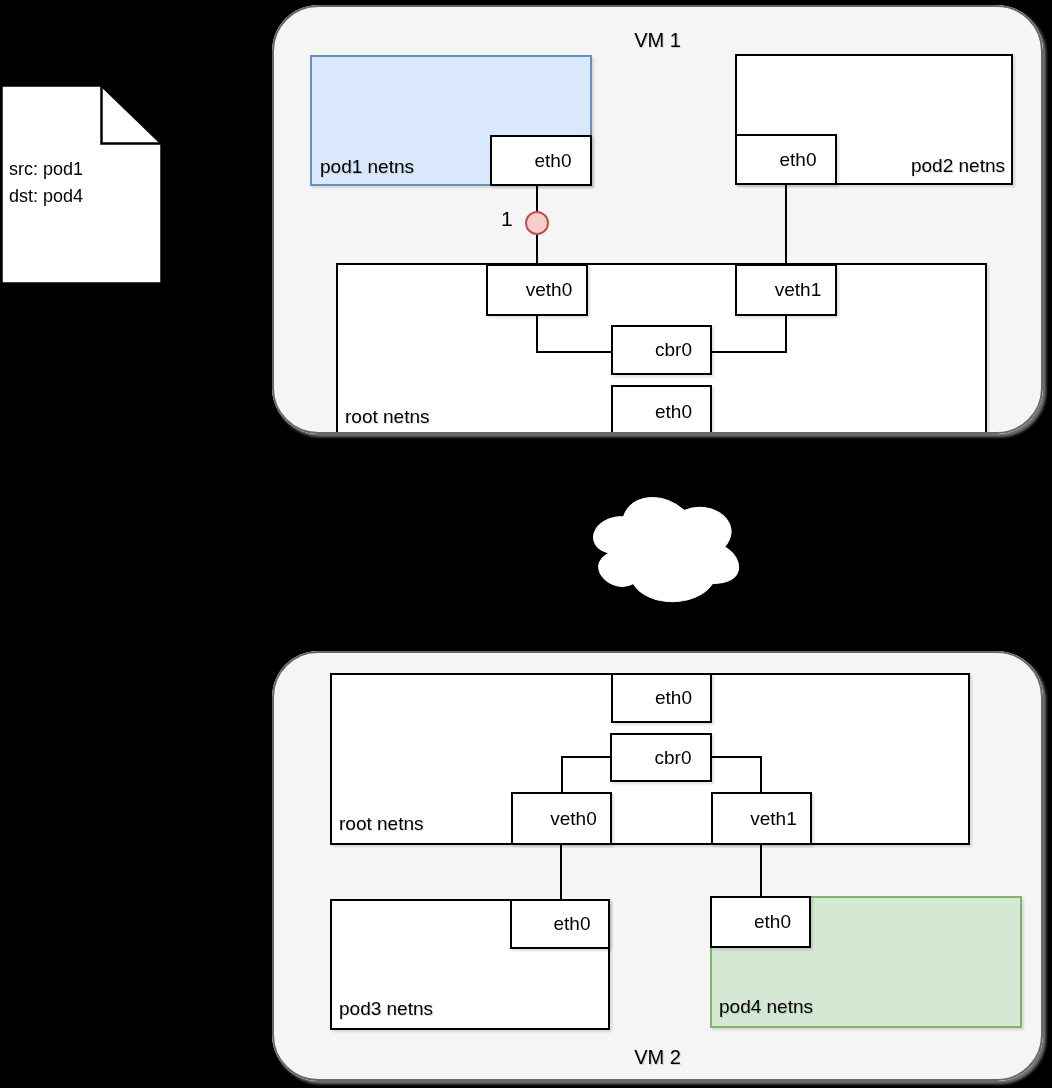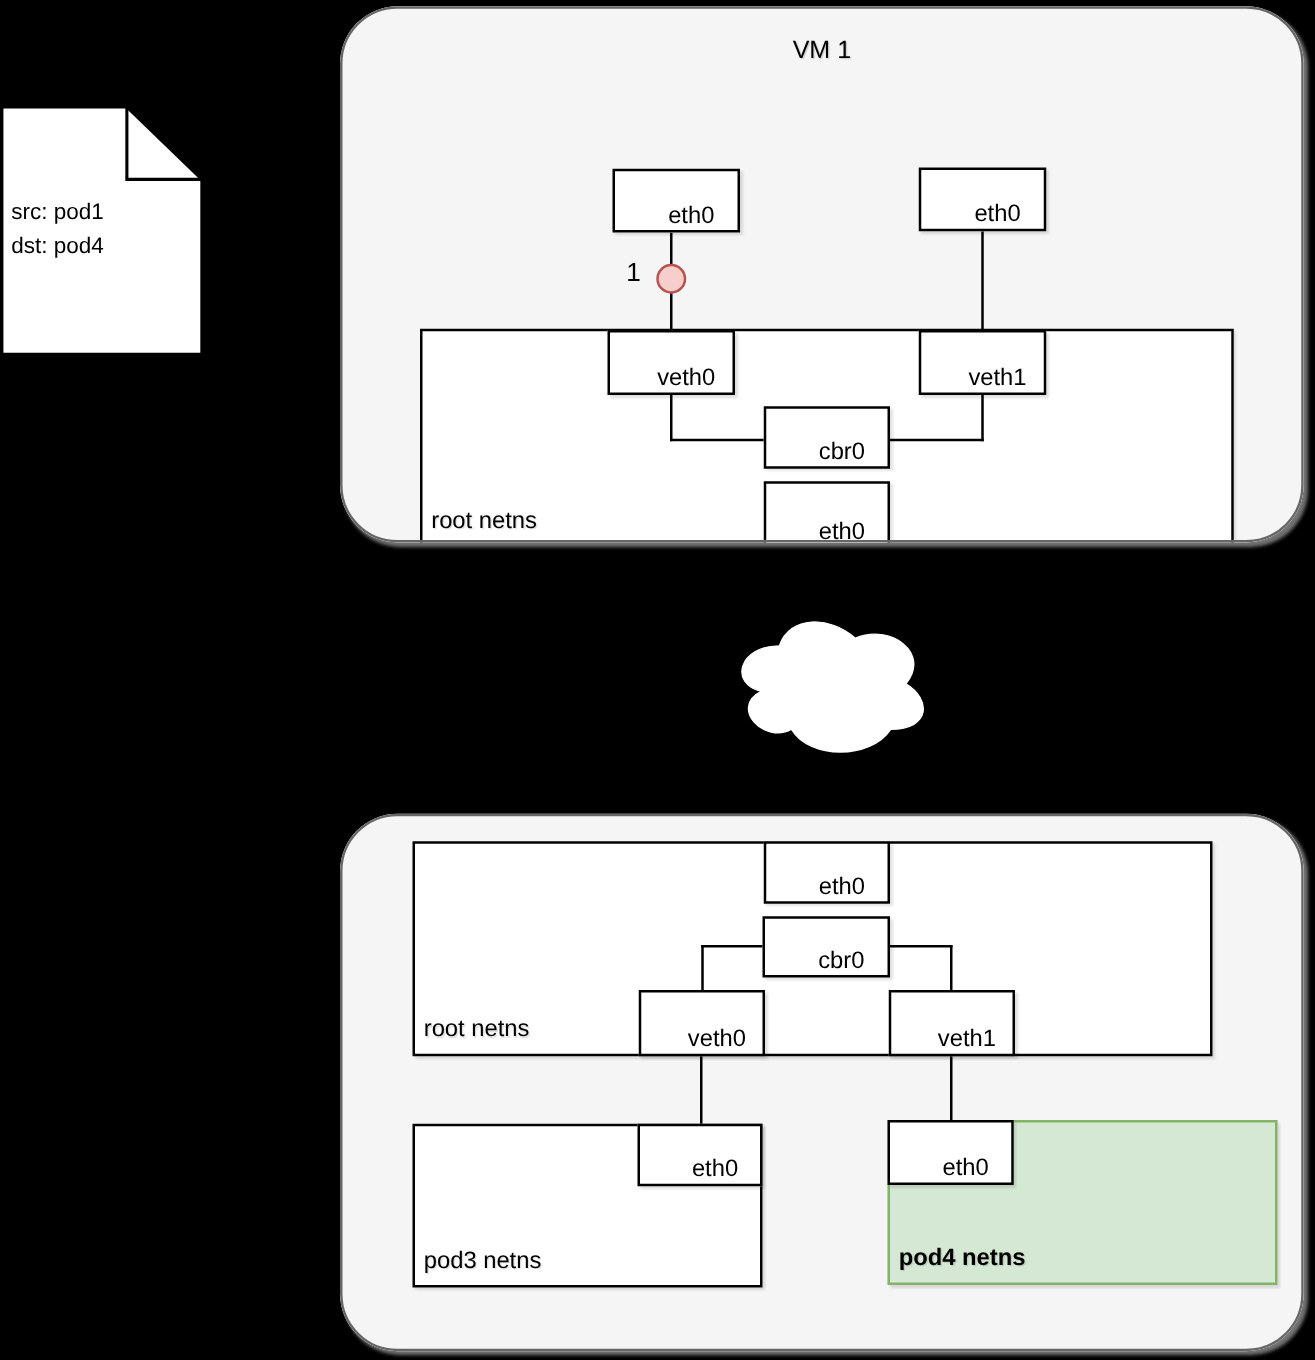--- a/index.html
+++ b/index.html
@@ -11,21 +11,21 @@
       box-shadow:3px 3px 3px rgba(135,135,135,0.85);}
   .vm-frame{position:absolute;inset:0;border:2px solid var(--vm-border,#666);border-radius:46px;
       pointer-events:none;z-index:20;}
   .vm-title{position:absolute;left:0;width:100%;text-align:center;font-size:20px;z-index:15;
       text-shadow:1px 1px 1px rgba(0,0,0,0.18);}
 
   
   .box{position:absolute;box-sizing:border-box;background:var(--box-fill,#fff);
        border:2px solid var(--box-border,#000);z-index:3;}
   .ns{box-shadow:2px 2px 2px rgba(0,0,0,0.12);}
-  .iface{display:flex;align-items:flex-end;justify-content:center;font-size:19px;z-index:5;
+  .iface{display:flex;align-items:center;justify-content:center;font-size:19px;z-index:5;
          box-shadow:2px 2px 2px rgba(0,0,0,0.12);padding-left:24px;}
   .pod1{background:var(--pod1-fill,#dae8fc);border-color:var(--pod1-border,#6c8ebf);}
   .pod4{background:var(--pod4-fill,#d5e8d4);border-color:var(--pod4-border,#82b366);}
   .corner-label{position:absolute;font-size:19px;white-space:nowrap;
                 text-shadow:1px 1px 1px rgba(0,0,0,0.15);}
 
   
   .line{position:absolute;background:#000;z-index:4;}
   .v{width:2px;} .h{height:2px;}
 
@@ -53,20 +53,26 @@
     <div class="note-text">
       <div>src: pod1</div>
       <div>dst: pod4</div>
     </div>
   </div>
 
   <div class="vm" style="left:272px;top:5px;width:771px;height:429px;">
 
     <div class="vm-title" style="top:24px;">VM 1</div>
 
+    <div class="box ns pod1" style="left:38px;top:50px;width:282px;height:131px;">
+      <span class="corner-label" style="left:8px;bottom:6px;">pod1 netns</span>
+    </div>
+    <div class="box ns" style="left:463px;top:49px;width:278px;height:131px;">
+      <span class="corner-label" style="right:6px;bottom:6px;">pod2 netns</span>
+    </div>
     <div class="box ns" style="left:64px;top:258px;width:651px;height:173px;">
       <span class="corner-label" style="left:7px;bottom:6px;">root netns</span>
     </div>
 
     <div class="line v" style="left:264px;top:181px;height:79px;"></div>
     <div class="line v" style="left:513px;top:180px;height:80px;"></div>
     <div class="line v" style="left:264px;top:311px;height:37px;"></div>
     <div class="line h" style="left:264px;top:346px;width:75px;"></div>
     <div class="line v" style="left:513px;top:311px;height:37px;"></div>
     <div class="line h" style="left:439px;top:346px;width:76px;"></div>
@@ -103,21 +109,21 @@
 
   <div class="vm" style="left:272px;top:651px;width:771px;height:430px;">
 
     <div class="box ns" style="left:58px;top:22px;width:640px;height:172px;">
       <span class="corner-label" style="left:7px;bottom:8px;">root netns</span>
     </div>
     <div class="box ns" style="left:58px;top:248px;width:280px;height:131px;">
       <span class="corner-label" style="left:7px;bottom:8px;">pod3 netns</span>
     </div>
     <div class="box ns pod4" style="left:438px;top:245px;width:312px;height:132px;">
-      <span class="corner-label" style="left:7px;bottom:8px;font-weight:bold;">pod4 netns</span>
+      <span class="corner-label" style="left:7px;bottom:8px;">pod4 netns</span>
     </div>
 
     <div class="line h" style="left:289px;top:105px;width:50px;"></div>
     <div class="line v" style="left:289px;top:105px;height:36px;"></div>
     <div class="line h" style="left:440px;top:105px;width:50px;"></div>
     <div class="line v" style="left:488px;top:105px;height:36px;"></div>
     <div class="line v" style="left:288px;top:192px;height:57px;"></div>
     <div class="line v" style="left:488px;top:192px;height:54px;"></div>
 
     <div class="box iface" style="left:339px;top:22px;width:101px;height:50px;">
@@ -132,17 +138,18 @@
     <div class="box iface" style="left:439px;top:141px;width:101px;height:53px;">
       <span>veth1</span>
     </div>
     <div class="box iface" style="left:238px;top:248px;width:100px;height:50px;">
       <span>eth0</span>
     </div>
     <div class="box iface" style="left:438px;top:245px;width:101px;height:52px;">
       <span>eth0</span>
     </div>
 
+    <div class="vm-title" style="top:395px;">VM 2</div>
 
     <div class="vm-frame"></div>
   </div>
 
 </div>
 
 </body></html>

